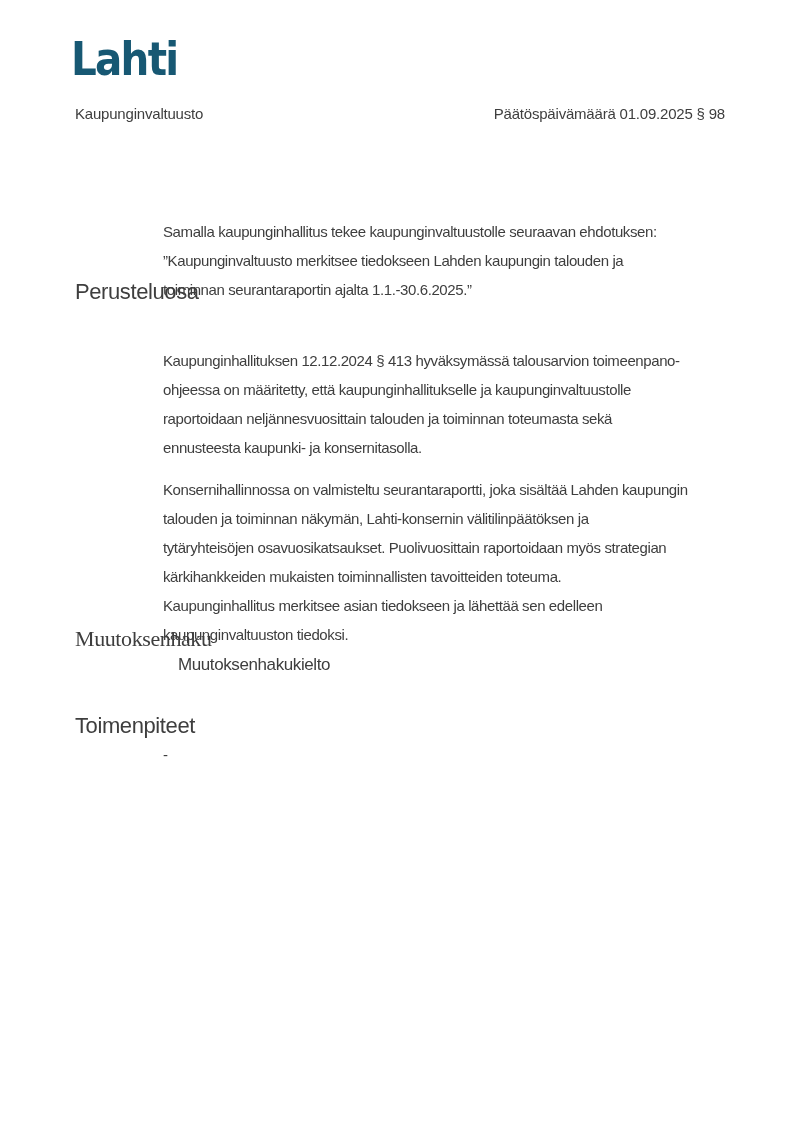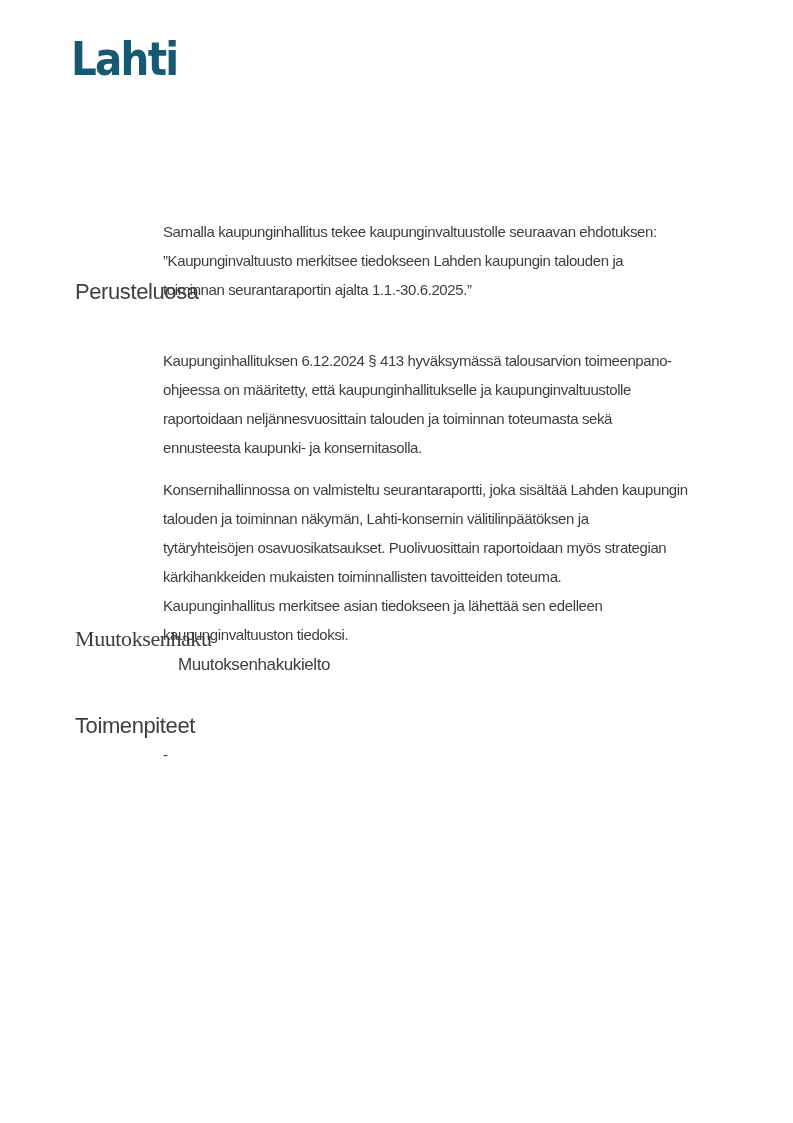--- a/index.html
+++ b/index.html
@@ -47,28 +47,32 @@
   .sub-muutoksenhakukielto{top:654px;margin-left:15px;}
   .sub-toimenpiteet-dash{top:744px;font-size:15px;}
 </style>
 </head>
 <body>
 
 <div class="page">
 
   <div class="logo">Lahti</div>
 
+  <div class="header-row">
+    <span>Kaupunginvaltuusto</span>
+    <span>Päätöspäivämäärä 01.09.2025 § 98</span>
+  </div>
 
   <div class="para para-intro">Samalla kaupunginhallitus tekee kaupunginvaltuustolle seuraavan ehdotuksen:
 ”Kaupunginvaltuusto merkitsee tiedokseen Lahden kaupungin talouden ja
 toiminnan seurantaraportin ajalta 1.1.-30.6.2025.”</div>
 
   <div class="heading heading-perusteluosa">Perusteluosa</div>
 
-  <div class="para para-perustelu-1">Kaupunginhallituksen 6.12.2024 § 413 hyväksymässä talousarvion toimeenpano-
+  <div class="para para-perustelu-1">Kaupunginhallituksen 12.12.2024 § 413 hyväksymässä talousarvion toimeenpano-
 ohjeessa on määritetty, että kaupunginhallitukselle ja kaupunginvaltuustolle
 raportoidaan neljännesvuosittain talouden ja toiminnan toteumasta sekä
 ennusteesta kaupunki- ja konsernitasolla.</div>
 
   <div class="para para-perustelu-2">Konsernihallinnossa on valmisteltu seurantaraportti, joka sisältää Lahden kaupungin
 talouden ja toiminnan näkymän, Lahti-konsernin välitilinpäätöksen ja
 tytäryhteisöjen osavuosikatsaukset. Puolivuosittain raportoidaan myös strategian
 kärkihankkeiden mukaisten toiminnallisten tavoitteiden toteuma.
 Kaupunginhallitus merkitsee asian tiedokseen ja lähettää sen edelleen
 kaupunginvaltuuston tiedoksi.</div>

